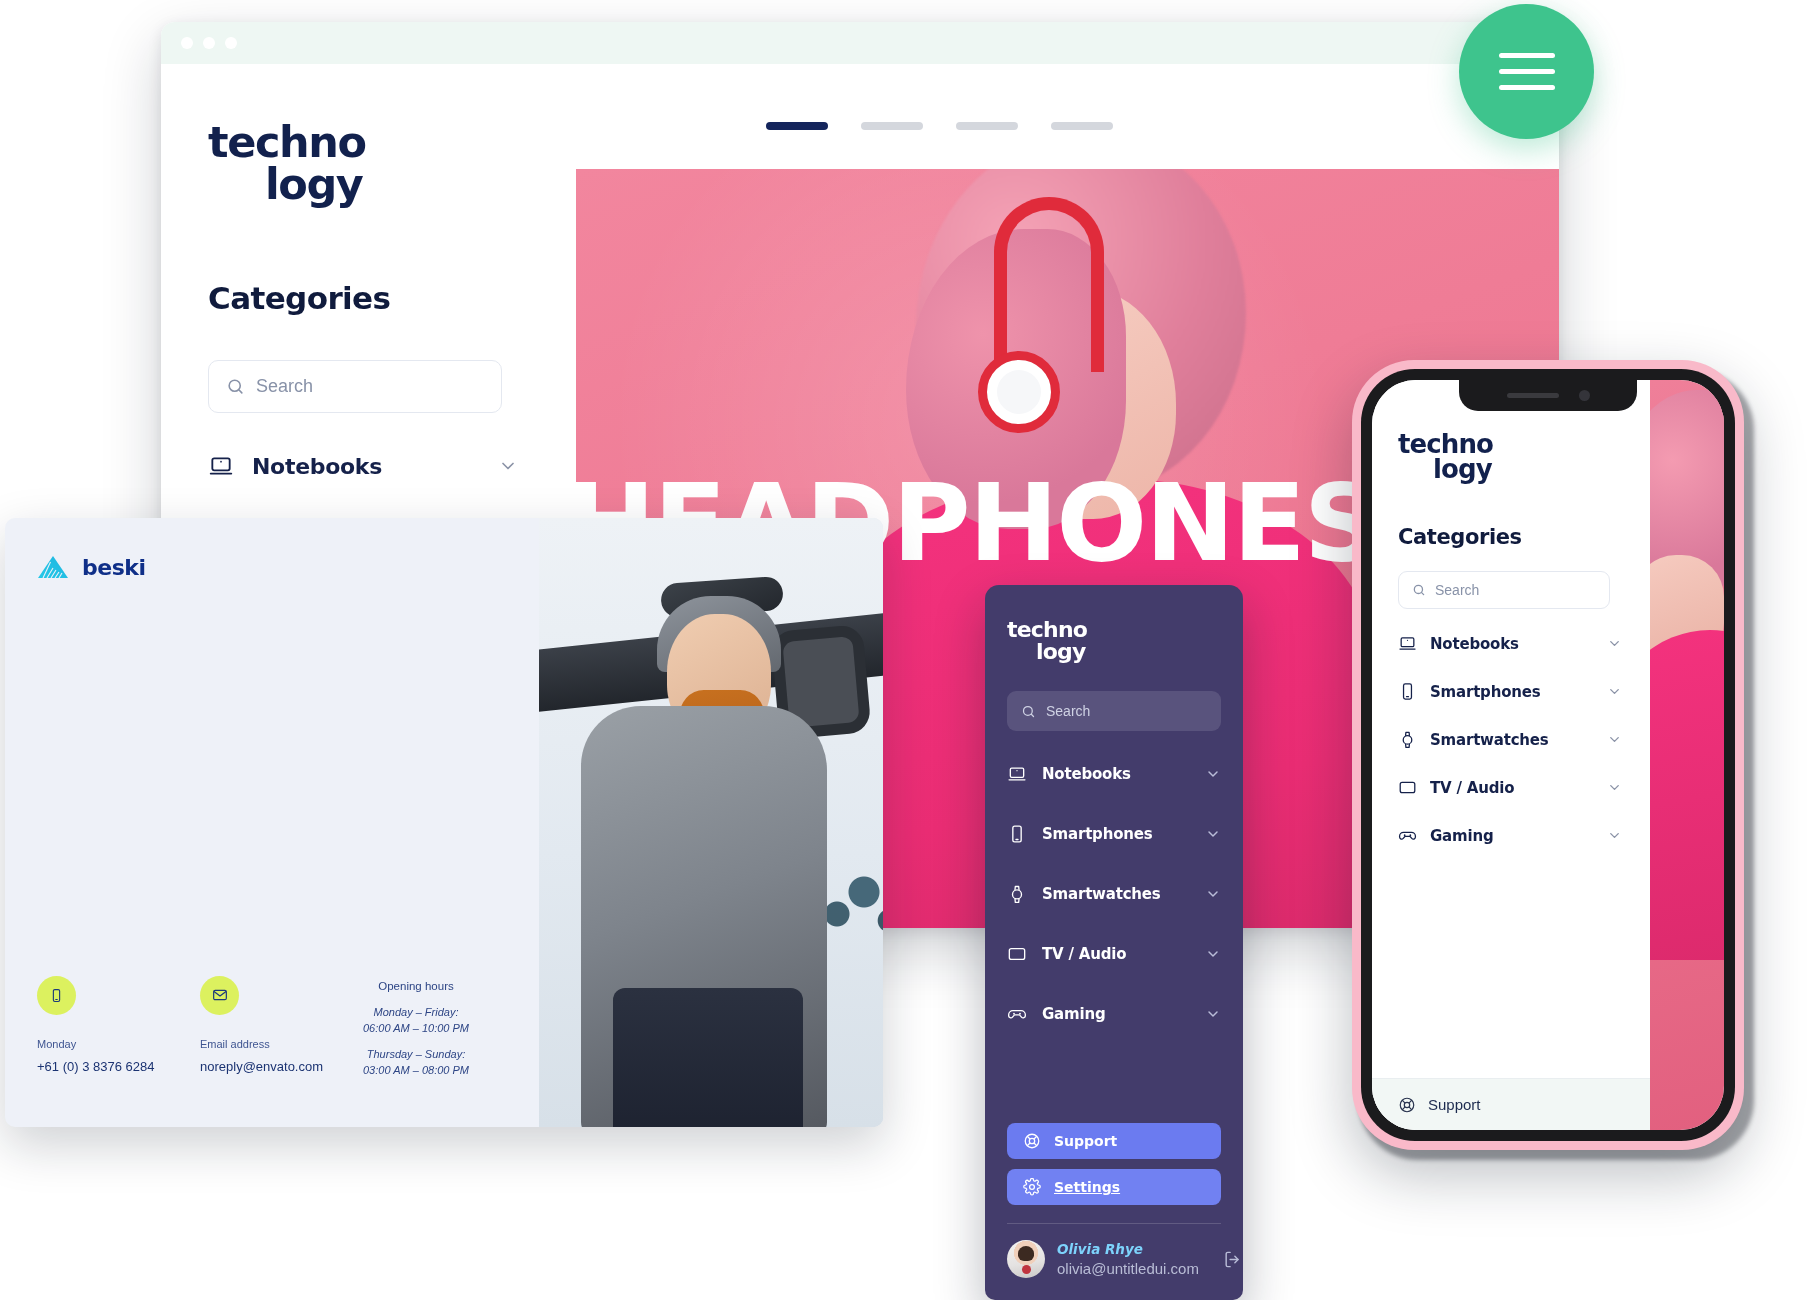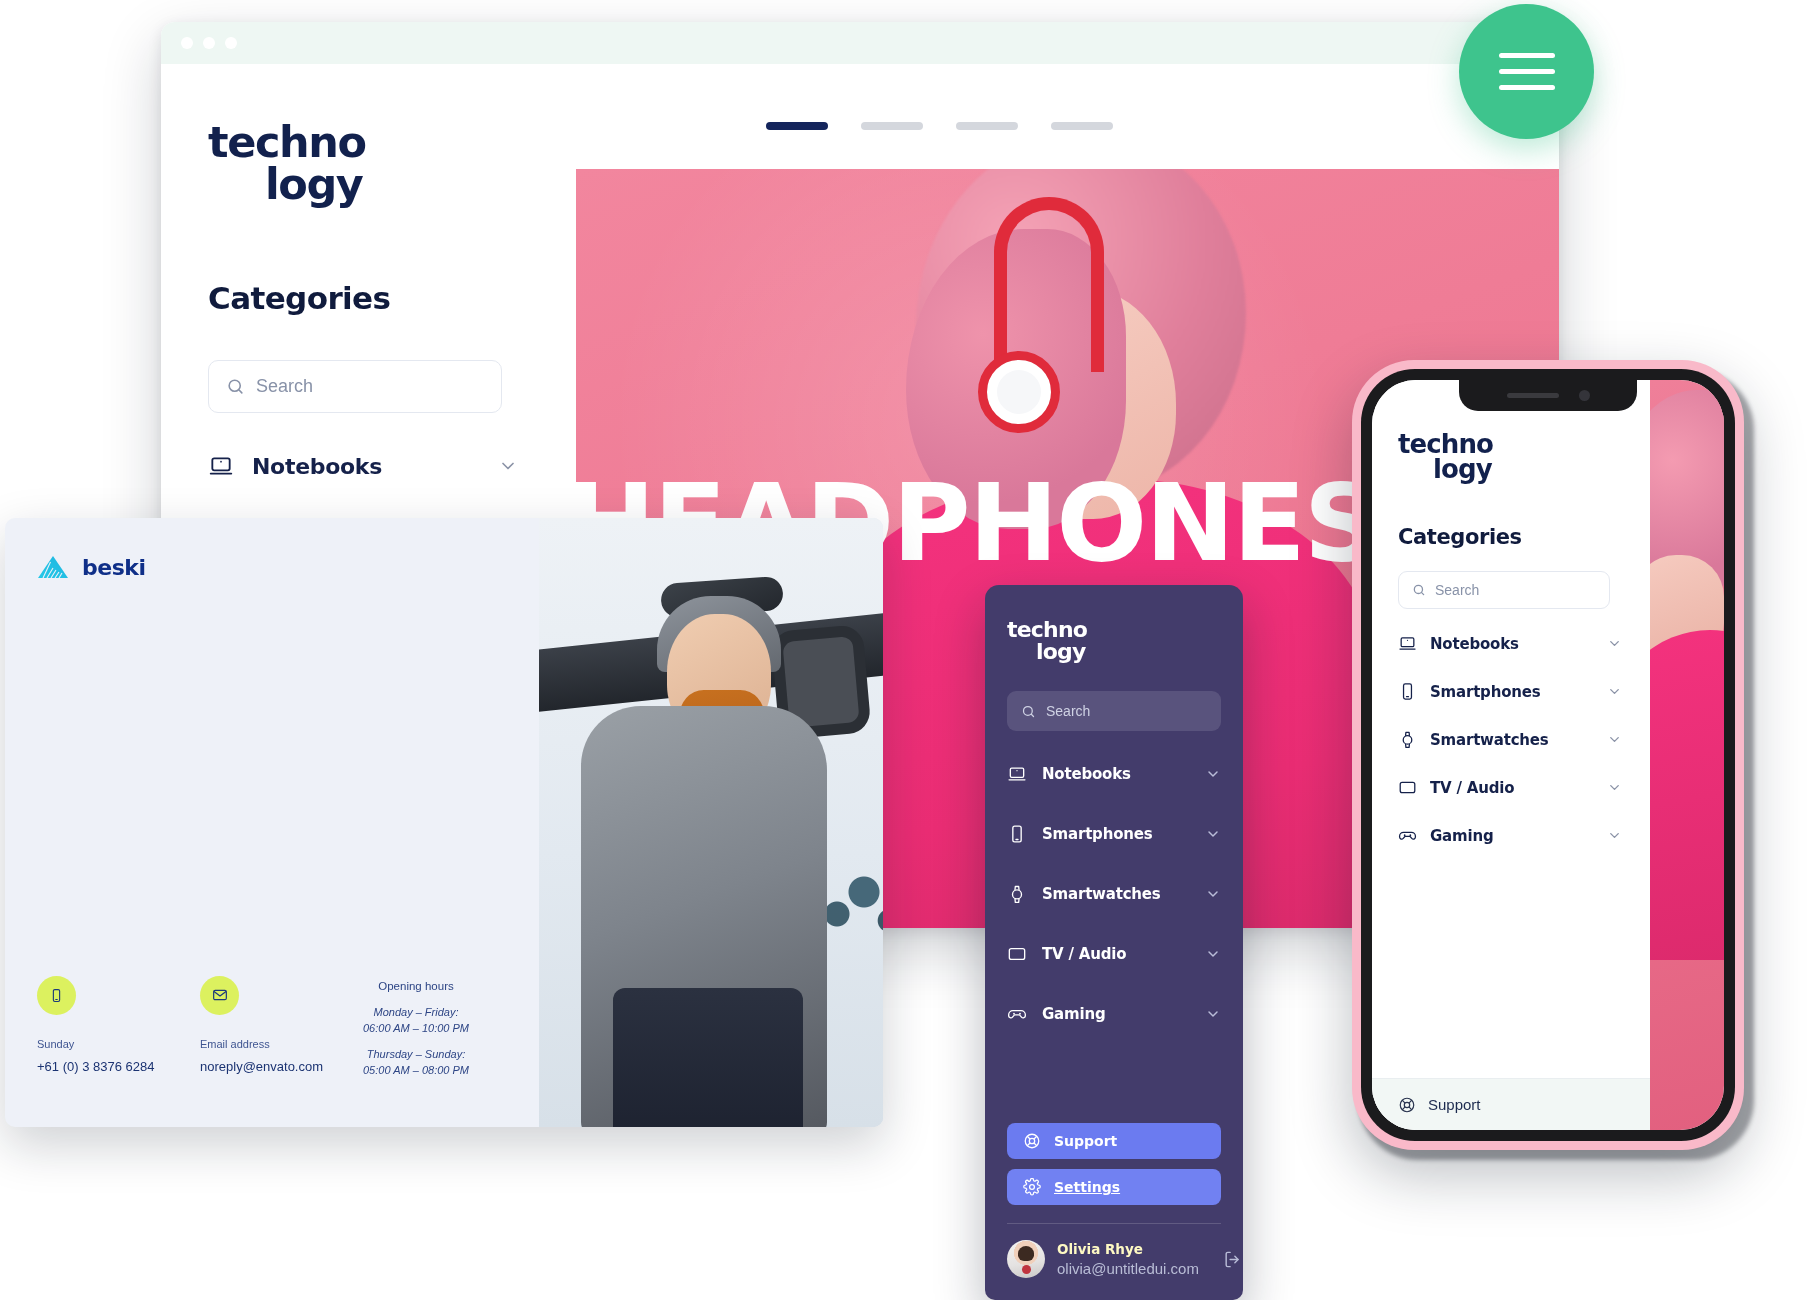--- a/index.html
+++ b/index.html
@@ -267,21 +267,21 @@
     position: relative;
   }
   .avatar::after {
     content: ""; position: absolute; left: 11px; top: 6px; width: 16px; height: 15px;
     border-radius: 50% 50% 38% 38%; background: #3c2a21;
   }
   .avatar::before {
     content: ""; position: absolute; left: 15px; bottom: 4px; width: 9px; height: 9px;
     border-radius: 50%; background: #c0343f; z-index: 2;
   }
-  .u-name { font-size: 13.5px; font-weight: 700; color: #fef9c3; font-family: "DejaVu Sans", sans-serif; }
+  .u-name { font-size: 13.5px; font-weight: 700; color: #7dd3fc; font-family: "DejaVu Sans", sans-serif; font-style: italic; }
   .u-mail { font-size: 15px; color: #b9bdd6; margin-top: 3px; }
   .ds-user .sp { flex: 1; }
 
   
   .phone-shadow {
     position: absolute; left: 1358px; top: 370px;
     width: 396px; height: 790px; border-radius: 60px;
     background: rgba(10,12,20,.35); filter: blur(2px); z-index: 24;
   }
   .phone {
@@ -453,21 +453,21 @@
 
 
       <div class="beski-foot">
         <div class="bf-col">
           <div class="bf-ic">
             <svg width="15" height="15" viewBox="0 0 24 24" fill="none" stroke="#1c3a7a" stroke-width="1.8" stroke-linecap="round" stroke-linejoin="round">
               <rect x="7" y="2.5" width="10" height="19" rx="2.2"></rect>
                 <path d="M10.8 18.4h2.4"></path>
             </svg>
           </div>
-          <div class="bf-lbl">Sunday</div>
+          <div class="bf-lbl">Monday</div>
           <div class="bf-val">+61 (0) 3 8376 6284</div>
         </div>
 
         <div class="bf-col">
           <div class="bf-ic">
             <svg width="16" height="16" viewBox="0 0 24 24" fill="none" stroke="#1c3a7a" stroke-width="1.8" stroke-linecap="round" stroke-linejoin="round">
               <rect x="2.5" y="5" width="19" height="14" rx="2.2"></rect>
                 <path d="M3.5 7l8.5 6.5L20.5 7"></path>
             </svg>
           </div>
@@ -476,21 +476,21 @@
         </div>
 
         <div class="bf-hours">
           <div class="h-t">Opening hours</div>
           <div class="grp">
             <div>Monday – Friday:</div>
             <div>06:00 AM – 10:00 PM</div>
           </div>
           <div class="grp">
             <div>Thursday – Sunday:</div>
-            <div>05:00 AM – 08:00 PM</div>
+            <div>03:00 AM – 08:00 PM</div>
           </div>
         </div>
       </div>
     </div>
 
     <div class="beski-right">
       <div class="snow-sky"></div>
       <div class="trees"></div>
       <div class="rider-board"></div>
       <div class="binding"></div>

